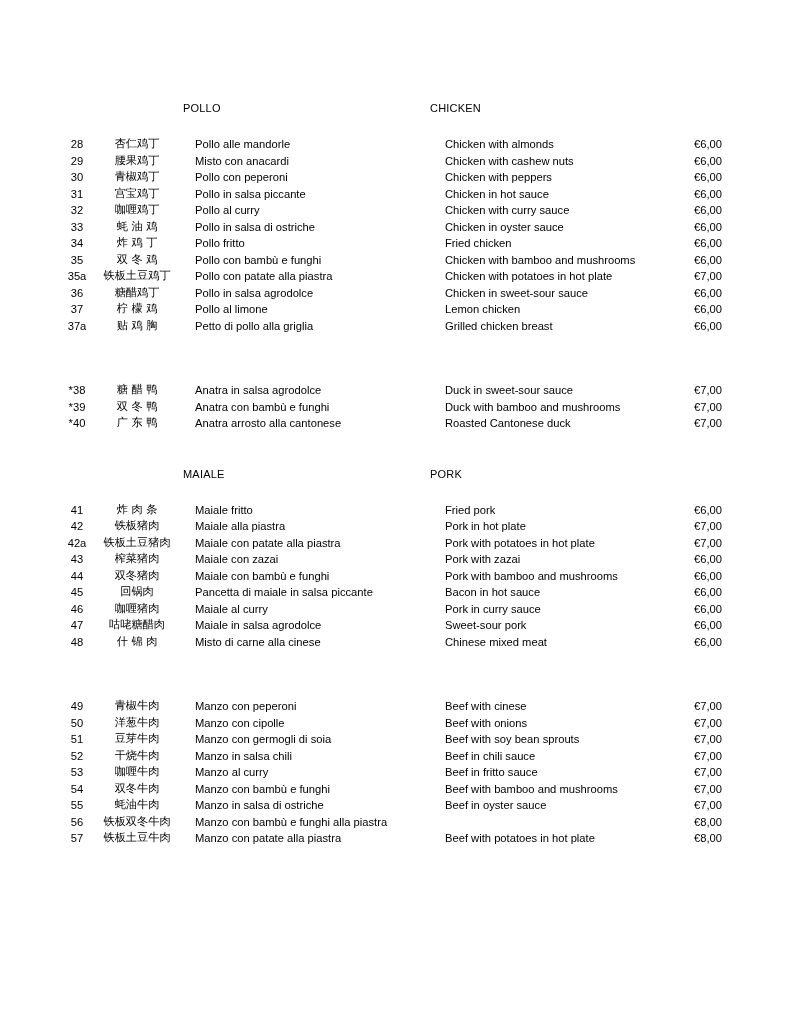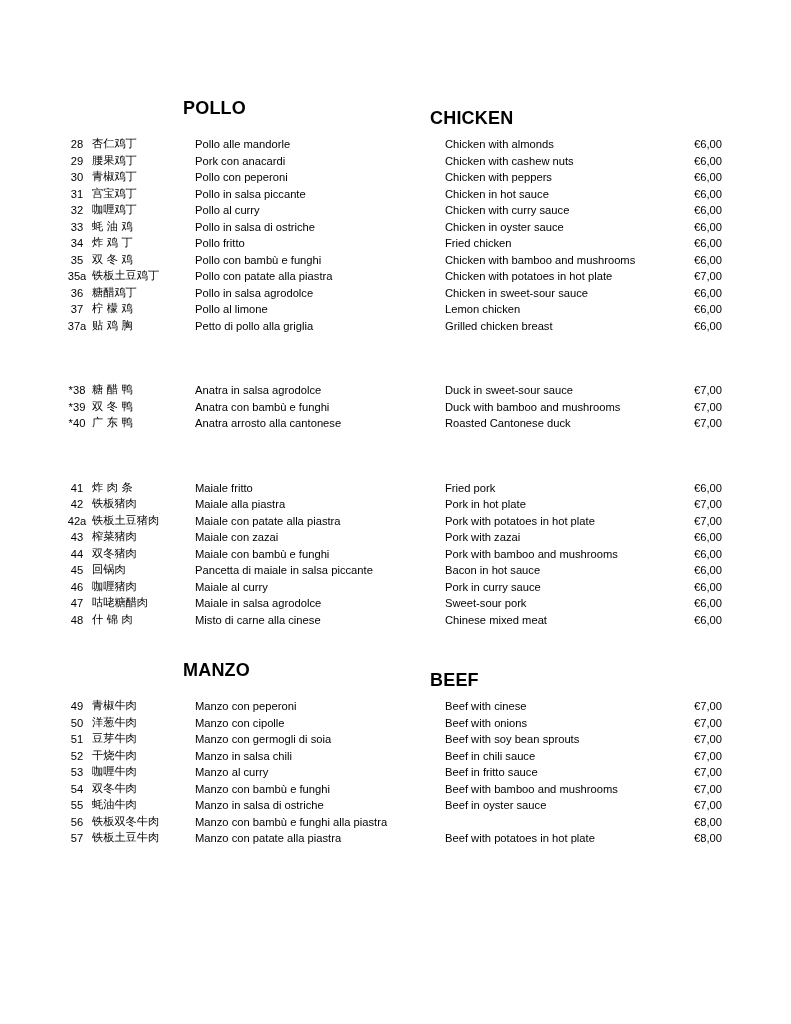--- a/index.html
+++ b/index.html
@@ -31,28 +31,28 @@
   }
 
   
   .section-header {
     position: relative;
     height: 22px;
   }
   .section-header .cat-it,
   .section-header .cat-en {
     position: absolute;
-    font-size: 18px;
-    font-weight: bold;
+    font-size: 11px;
+    font-weight: normal;
     letter-spacing: 0.2px;
     line-height: 16px;
     white-space: nowrap;
   }
   .section-header .cat-it { left: 183px; top: 0; }
-  .section-header .cat-en { left: 430px; top: 10px; }
+  .section-header .cat-en { left: 430px; top: 0; }
 
   
   .items {
     margin-top: 14px;
   }
 
   .row {
     position: relative;
     height: 16.5px;
     white-space: nowrap;
@@ -68,20 +68,21 @@
 
   .col-num {
     left: 48px;
     width: 58px;
     text-align: center;
   }
 
   .col-cn {
     left: 92px;
     width: 90px;
+    text-align: center;
     font-family: "DejaVu Sans", "Liberation Sans", sans-serif;
     font-size: 11.6px;
     letter-spacing: 0px;
   }
 
   .col-it {
     left: 183px;
     padding-left: 12px;
   }
 
@@ -111,21 +112,21 @@
         <div class="row">
           <span class="col-num">28</span>
           <span class="col-cn">杏仁鸡丁</span>
           <span class="col-it">Pollo alle mandorle</span>
           <span class="col-en">Chicken with almonds</span>
           <span class="col-price">€6,00</span>
         </div>
         <div class="row">
           <span class="col-num">29</span>
           <span class="col-cn">腰果鸡丁</span>
-          <span class="col-it">Pork con anacardi</span>
+          <span class="col-it">Misto con anacardi</span>
           <span class="col-en">Chicken with cashew nuts</span>
           <span class="col-price">€6,00</span>
         </div>
         <div class="row">
           <span class="col-num">30</span>
           <span class="col-cn">青椒鸡丁</span>
           <span class="col-it">Pollo con peperoni</span>
           <span class="col-en">Chicken with peppers</span>
           <span class="col-price">€6,00</span>
         </div>
@@ -215,20 +216,24 @@
           <span class="col-num">*40</span>
           <span class="col-cn">广 东 鸭</span>
           <span class="col-it">Anatra arrosto alla cantonese</span>
           <span class="col-en">Roasted Cantonese duck</span>
           <span class="col-price">€7,00</span>
         </div>
       </div>
     </div>
     <div class="gap"></div>
     <div class="section">
+      <div class="section-header">
+        <span class="cat-it">MAIALE</span>
+        <span class="cat-en">PORK</span>
+      </div>
       <div class="items">
         <div class="row">
           <span class="col-num">41</span>
           <span class="col-cn">炸 肉 条</span>
           <span class="col-it">Maiale fritto</span>
           <span class="col-en">Fried pork</span>
           <span class="col-price">€6,00</span>
         </div>
         <div class="row">
           <span class="col-num">42</span>
@@ -283,24 +288,20 @@
           <span class="col-num">48</span>
           <span class="col-cn">什 锦 肉</span>
           <span class="col-it">Misto di carne alla cinese</span>
           <span class="col-en">Chinese mixed meat</span>
           <span class="col-price">€6,00</span>
         </div>
       </div>
     </div>
     <div class="gap"></div>
     <div class="section">
-      <div class="section-header">
-        <span class="cat-it">MANZO</span>
-        <span class="cat-en">BEEF</span>
-      </div>
       <div class="items">
         <div class="row">
           <span class="col-num">49</span>
           <span class="col-cn">青椒牛肉</span>
           <span class="col-it">Manzo con peperoni</span>
           <span class="col-en">Beef with cinese</span>
           <span class="col-price">€7,00</span>
         </div>
         <div class="row">
           <span class="col-num">50</span>

